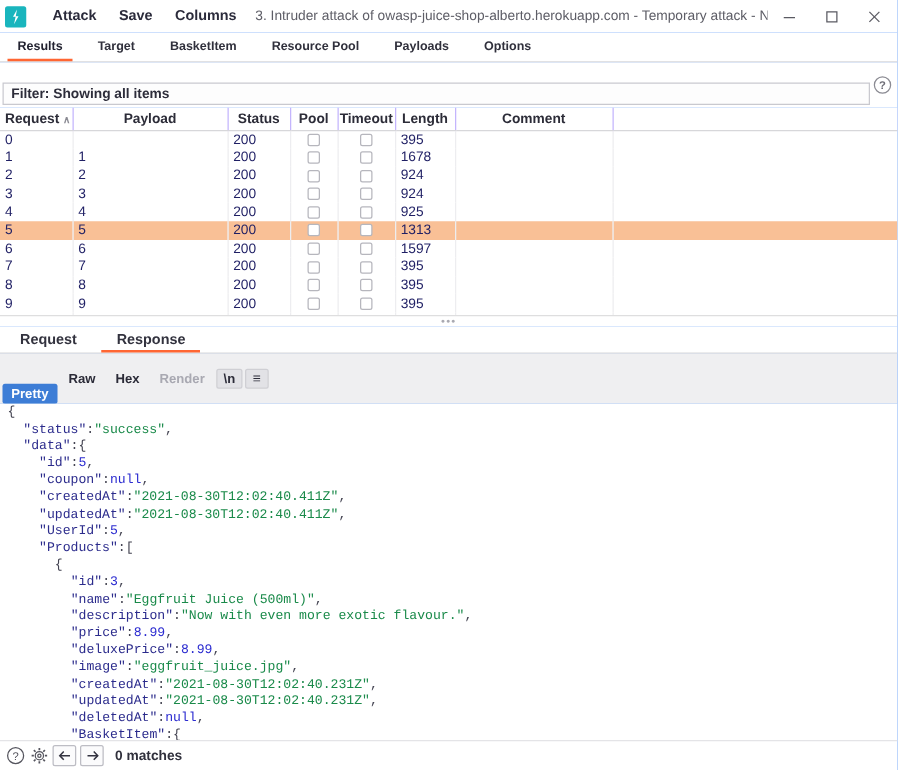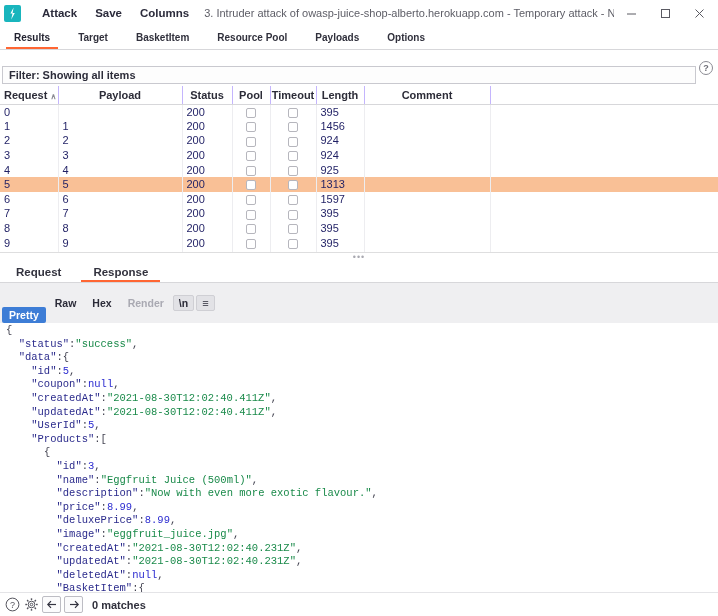--- a/index.html
+++ b/index.html
@@ -438,21 +438,21 @@
             <td>395</td>
             <td></td>
             <td></td>
           </tr>
           <tr>
             <td>1</td>
             <td>1</td>
             <td>200</td>
             <td class="ctr"><span class="cbx"></span></td>
             <td class="ctr"><span class="cbx"></span></td>
-            <td>1456</td>
+            <td>1678</td>
             <td></td>
             <td></td>
           </tr>
           <tr>
             <td>2</td>
             <td>2</td>
             <td>200</td>
             <td class="ctr"><span class="cbx"></span></td>
             <td class="ctr"><span class="cbx"></span></td>
             <td>924</td>

